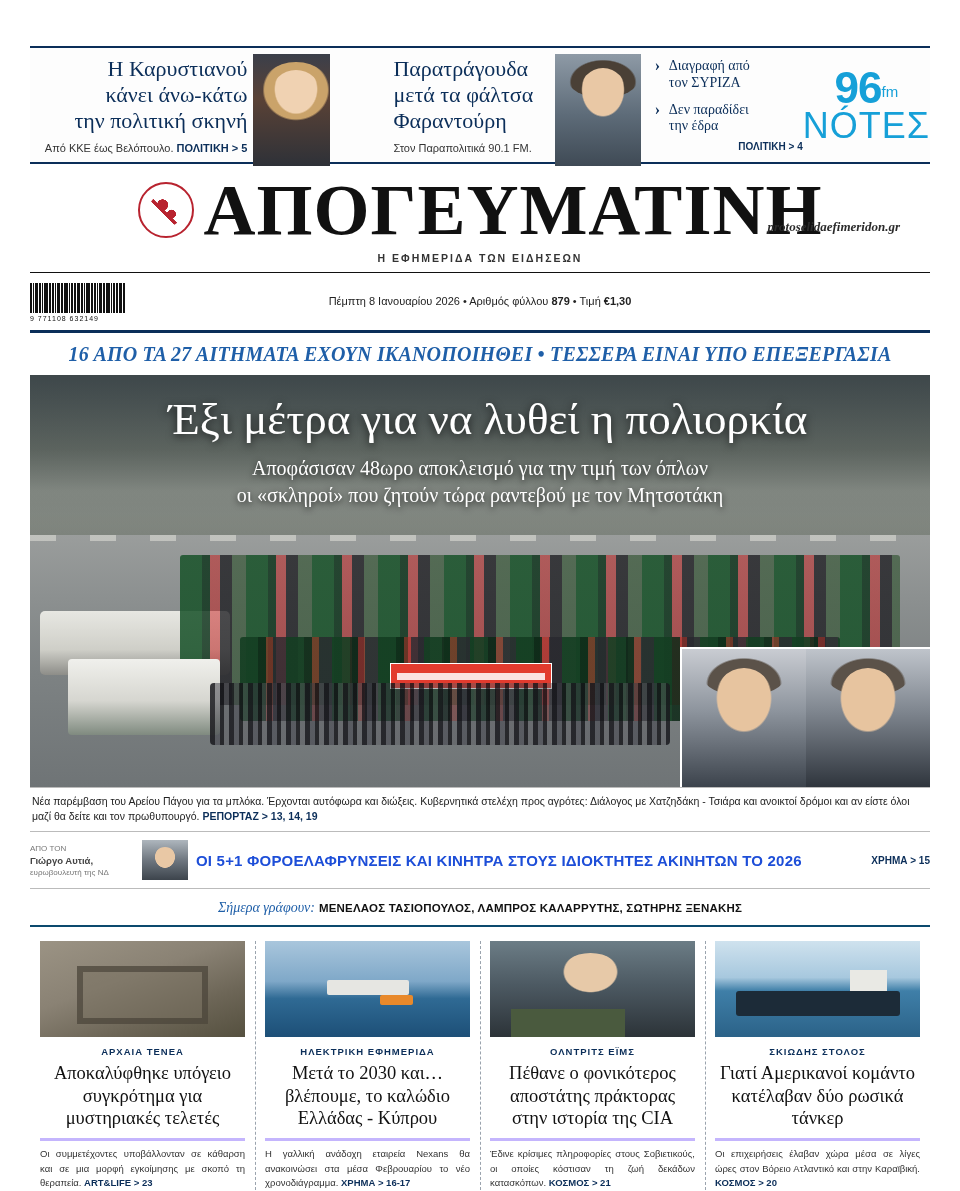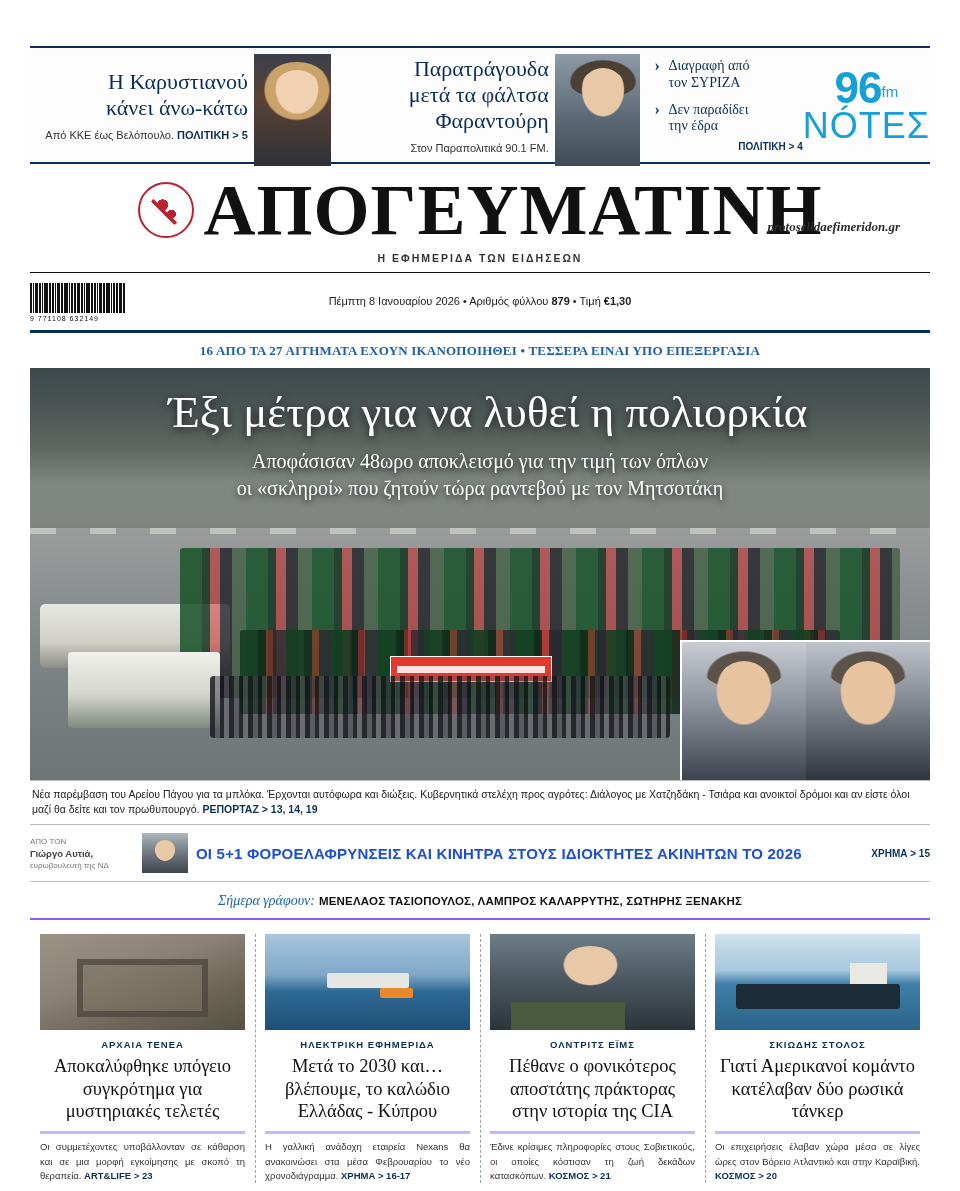--- a/index.html
+++ b/index.html
@@ -37,21 +37,21 @@
   .promo-photo1:after{
     content:""; position:absolute; left:18px; top:16px; width:50px; height:48px;
     background: radial-gradient(ellipse at 50% 40%, #f0d2b2 0 58%, rgba(240,210,178,0) 62%);
     border-radius:50% 50% 45% 45%;
   }
   .promo-photo1:before{
     content:""; position:absolute; left:6px; top:8px; width:74px; height:62px;
     background: radial-gradient(ellipse at 50% 45%, #caa36a 0 60%, rgba(202,163,106,0) 64%);
     border-radius:50%;
   }
-  .promo-2 { width: 250px; justify-content:flex-end; padding-right:6px; text-align:right; }
+  .promo-2 { width: 250px; justify-content:flex-end; padding-right:22px; text-align:left; }
   .promo-photo2 {
     width: 96px; height: 112px; margin-top:6px;
     background: linear-gradient(180deg,#8e9aa6 0%, #5d6b78 55%, #3f4a55 100%);
     position:relative; overflow:hidden;
   }
   .promo-photo2:after{
     content:""; position:absolute; left:24px; top:14px; width:48px; height:52px;
     background: radial-gradient(ellipse at 50% 42%, #e9c8a5 0 60%, rgba(233,200,165,0) 64%);
     border-radius:50% 50% 45% 45%;
   }
@@ -121,21 +121,21 @@
   .issue-line {
     flex:1; text-align:center; font-family:"Liberation Sans", sans-serif;
     font-size:11px; color:#222;
   }
   .issue-line b { font-weight:bold; }
   .blue-rule { border-top:3px solid #0b2e59; }
 
   
   .kicker {
     text-align:center; color:#1f5fa8; font-family:"Liberation Serif", serif;
-    font-weight:bold; font-size:13px; letter-spacing:0.2px; padding:10px 0 9px 0;
+    font-weight:bold; font-size:20px; letter-spacing:0.2px; padding:10px 0 9px 0;font-style:italic;
   }
 
   
   .hero { position:relative; width:900px; height:412px; overflow:hidden; }
   .hero-bg {
     position:absolute; inset:0;
     background:
       linear-gradient(180deg, rgba(20,30,40,0.55) 0%, rgba(20,30,40,0.18) 30%, rgba(0,0,0,0) 45%),
       linear-gradient(180deg, #6f7a74 0%, #7d8579 18%, #9aa096 28%, #8d9288 36%, #6e7570 48%, #585f5c 60%, #4a524f 78%, #3e4745 100%);
     filter: saturate(0.9);
@@ -258,21 +258,21 @@
     background: radial-gradient(ellipse at 50% 45%, #e9c8a5 0 62%, rgba(233,200,165,0) 66%);
     border-radius:50%;
   }
   .strip-head {
     flex:1; font-family:"Liberation Sans", sans-serif; font-weight:bold;
     font-size:15px; color:#1d4ed8; letter-spacing:0.2px;
   }
   .strip-ref { font-family:"Liberation Sans", sans-serif; font-size:10px; font-weight:bold; color:#0b2e59; }
 
   .today {
-    text-align:center; padding:9px 0 9px 0; border-bottom:2px solid #8b5cf6;
+    text-align:center; padding:9px 0 9px 0; border-bottom:2px solid #0c4a6e;
   }
   .today .lbl { font-family:"Liberation Serif", serif; font-style:italic; color:#1f5fa8; font-size:14px; }
   .today .names { font-family:"Liberation Sans", sans-serif; font-weight:bold; font-size:11.5px; color:#111; letter-spacing:0.2px; }
 
   
   .bottom { display:flex; padding-top:14px; }
   .side { width:36px; flex:none; padding-top:180px; text-align:center; }
   .pagebox {
     background:#111; color:#fff; font-family:"Liberation Sans", sans-serif;
     font-weight:bold; font-size:13px; padding:3px 0; width:28px; margin:0 auto;
@@ -316,20 +316,21 @@
 <body>
 
 <div class="page">
 
   <div class="promo">
     <div class="promo-cell promo-1">
       <div>
         <div class="promo-head">
           <span class="l">Η Καρυστιανού</span>
           <span class="l">κάνει άνω-κάτω</span>
+          <span class="l">την πολιτική σκηνή</span>
         </div>
         <div class="promo-sub">
           <span>Από ΚΚΕ έως Βελόπουλο.</span>
           <span class="sec">ΠΟΛΙΤΙΚΗ &gt; 5</span>
         </div>
       </div>
     </div>
     <div class="promo-photo1"></div>
 
     <div class="promo-cell promo-2">

